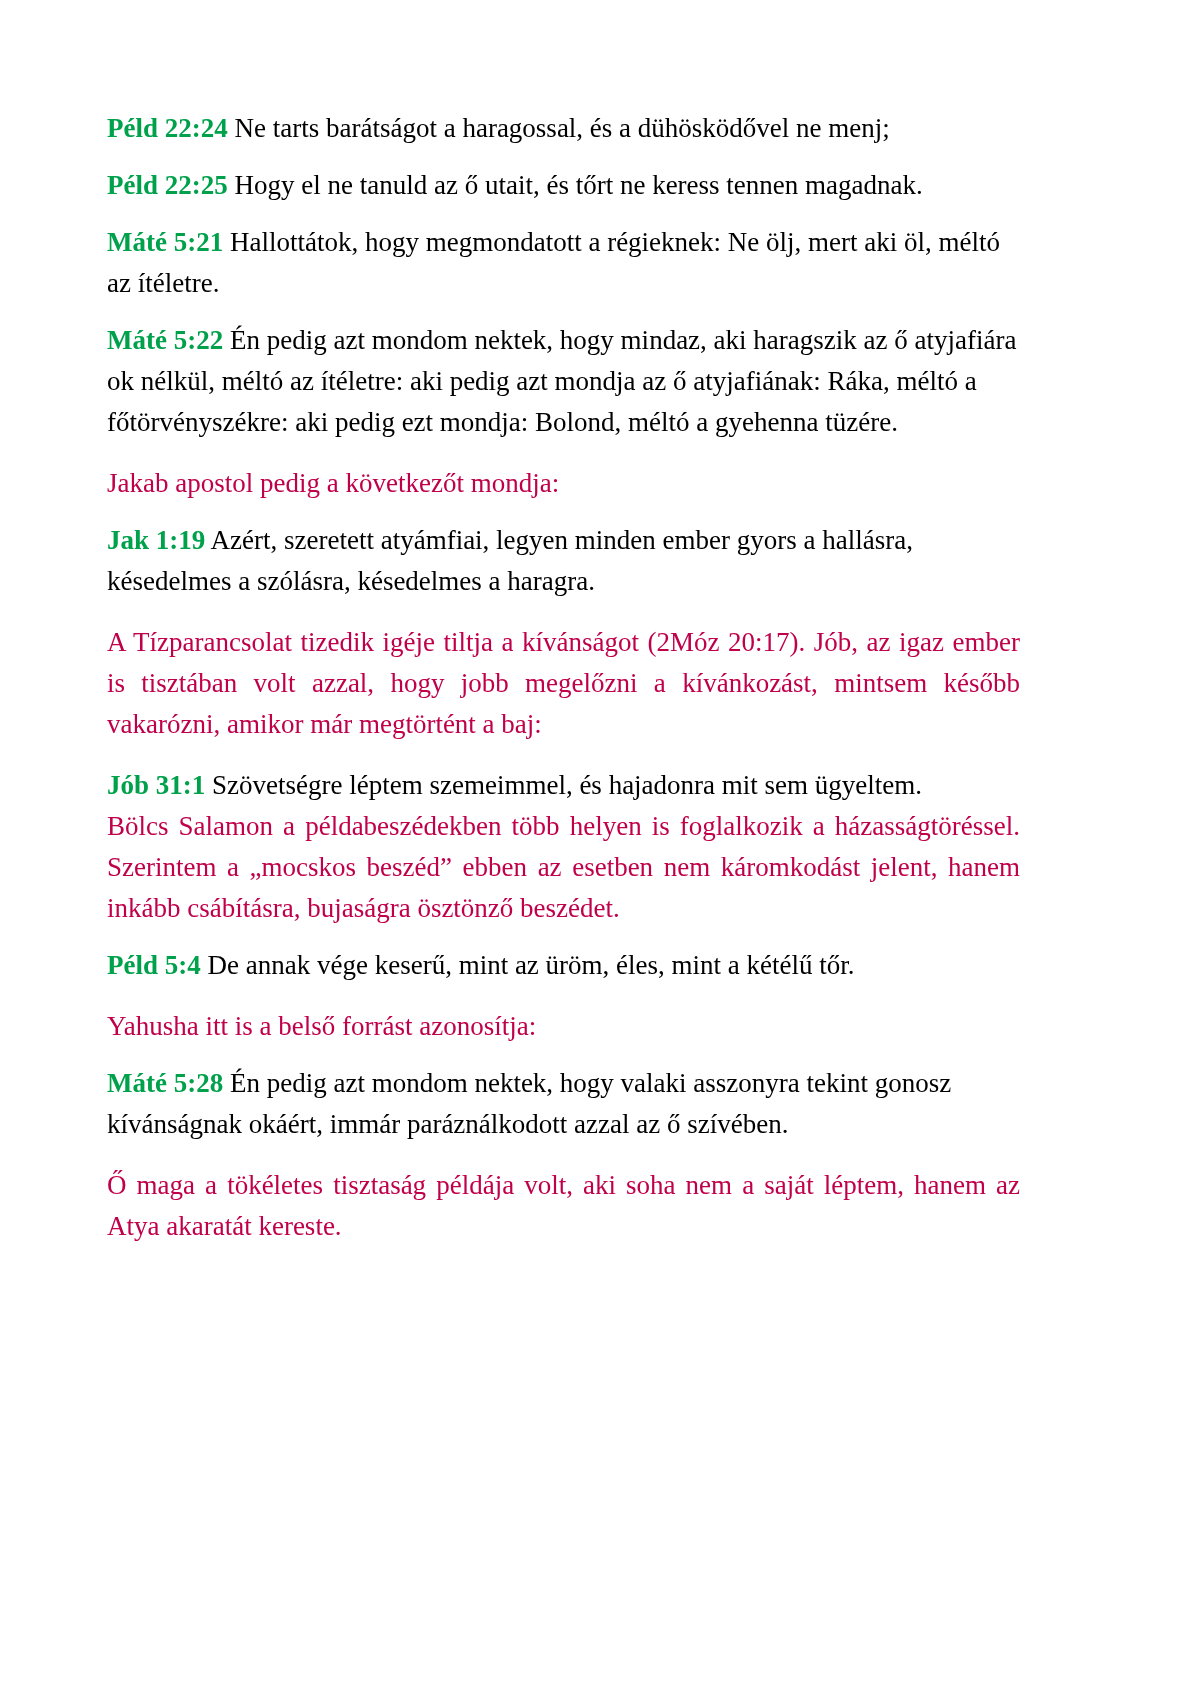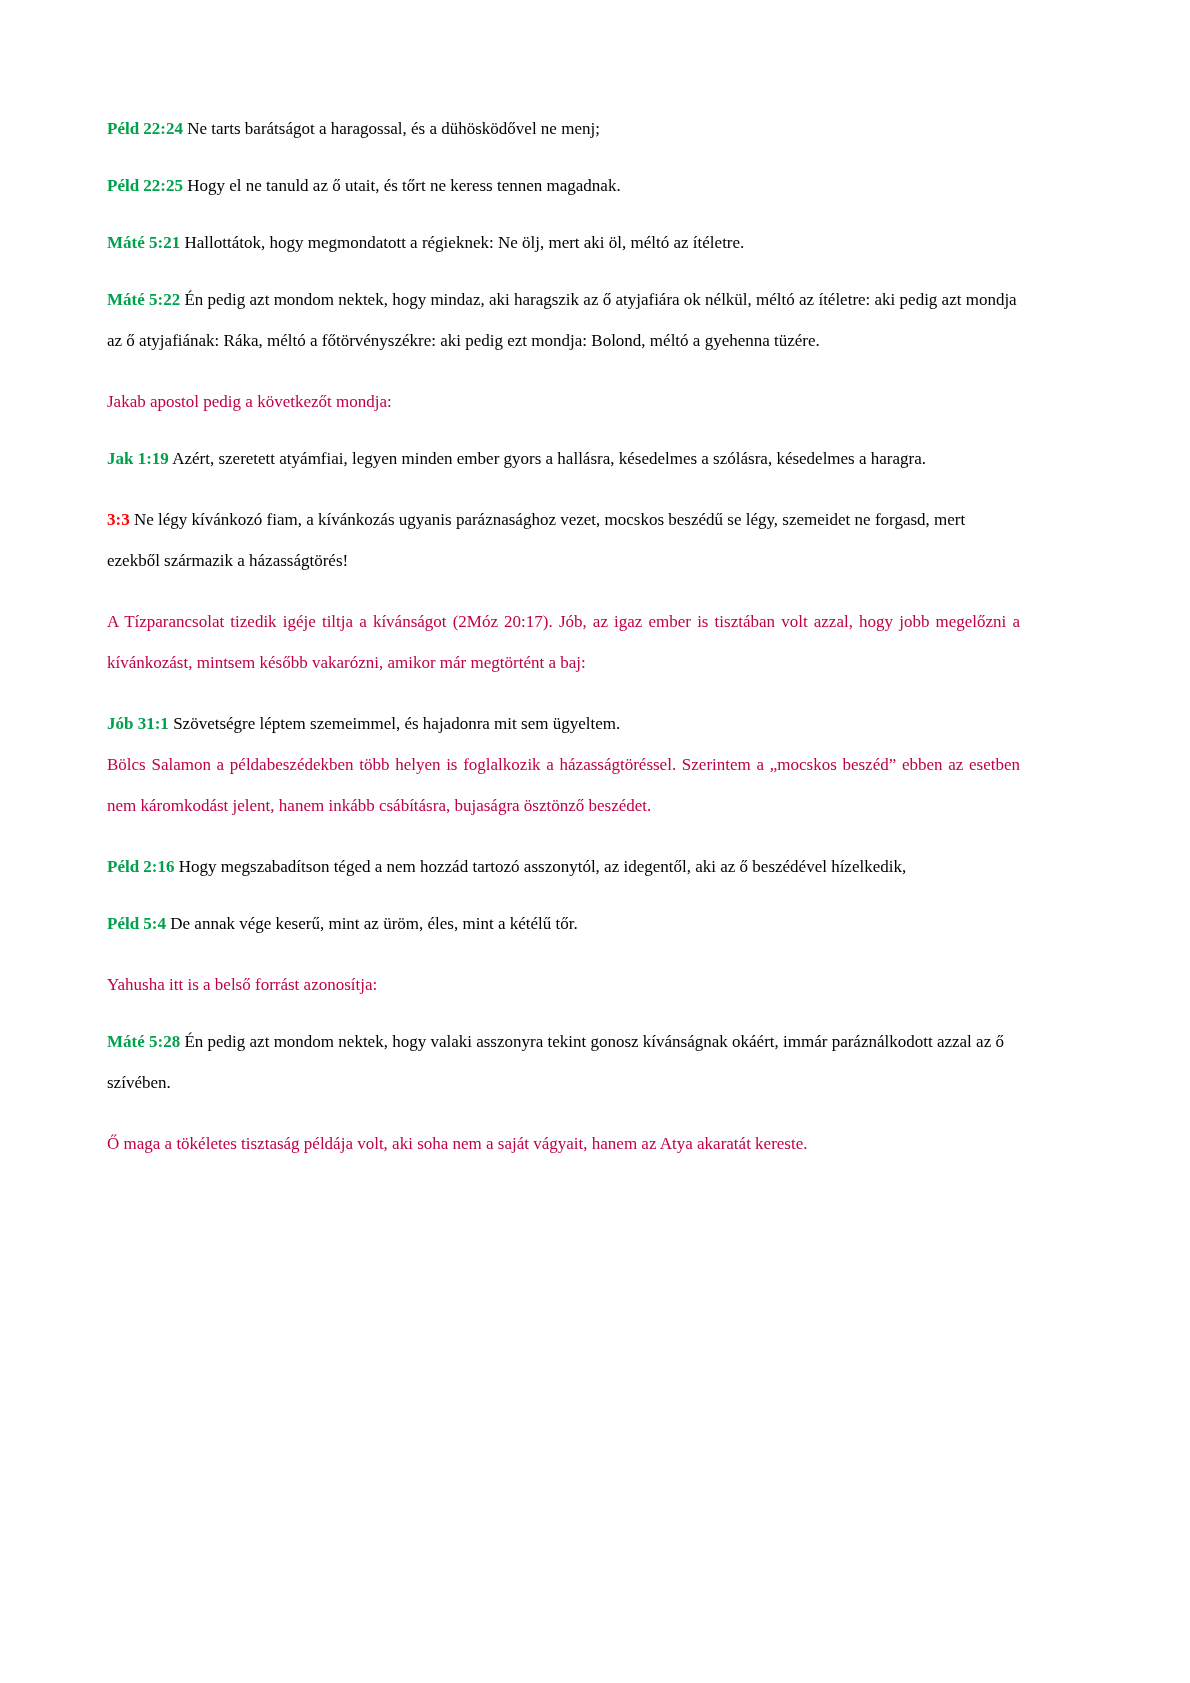--- a/index.html
+++ b/index.html
@@ -1,41 +1,39 @@
 <!DOCTYPE html>
 <html><head>
   <meta charset="utf-8">
   <style>
     html, body { margin: 0; padding: 0; background: #ffffff; }
     body { width: 1190px; height: 1683px; position: relative; overflow: hidden; }
     .page {
       position: absolute; left: 107px; top: 108px; width: 913px;
       font-family: "Liberation Serif", "DejaVu Serif", serif;
-      font-size: 17px; line-height: 41px; color: #000000;
+      font-size: 27px; line-height: 41px; color: #000000;
     }
     .p { margin: 0; }
     .just { text-align: justify; }
     .ref { color: #00a14b; font-weight: bold; }
     .ref-red { color: #ff0000; font-weight: bold; }
     .comment { color: #c0004a; }
     .gap-s { margin-top: 16px; }
     .gap-l { margin-top: 20px; }
   </style>
 </head>
 <body>
 
 <div class="page">
   <p class="p"><span class="ref">Péld 22:24</span><span> Ne tarts barátságot a haragossal, és a dühösködővel ne menj;</span></p>
   <p class="p gap-s"><span class="ref">Péld 22:25</span><span> Hogy el ne tanuld az ő utait, és tőrt ne keress tennen magadnak.</span></p>
   <p class="p gap-s"><span class="ref">Máté 5:21</span><span> Hallottátok, hogy megmondatott a régieknek: Ne ölj, mert aki öl, méltó az ítéletre.</span></p>
   <p class="p gap-s"><span class="ref">Máté 5:22</span><span> Én pedig azt mondom nektek, hogy mindaz, aki haragszik az ő atyjafiára ok nélkül, méltó az ítéletre: aki pedig azt mondja az ő atyjafiának: Ráka, méltó a főtörvényszékre: aki pedig ezt mondja: Bolond, méltó a gyehenna tüzére.</span></p>
   <p class="p comment gap-l">Jakab apostol pedig a következőt mondja:</p>
   <p class="p gap-s"><span class="ref">Jak 1:19</span><span> Azért, szeretett atyámfiai, legyen minden ember gyors a hallásra, késedelmes a szólásra, késedelmes a haragra.</span></p>
-  <p class="p gap-l"><span class="ref-red">3:3</span><span> Ne légy kívánkozó fiam, a kívánkozás ugyanis paráznasághoz vezet, mocskos beszédű se légy, szemeidet ne forgasd, mert ezekből származik a házasságtörés!</span></p>
   <p class="p comment just gap-l">A Tízparancsolat tizedik igéje tiltja a kívánságot (2Móz 20:17). Jób, az igaz ember is tisztában volt azzal, hogy jobb megelőzni a kívánkozást, mintsem később vakarózni, amikor már megtörtént a baj:</p>
   <p class="p gap-l"><span class="ref">Jób 31:1</span><span> Szövetségre léptem szemeimmel, és hajadonra mit sem ügyeltem.</span></p>
   <p class="p comment just">Bölcs Salamon a példabeszédekben több helyen is foglalkozik a házasságtöréssel. Szerintem a „mocskos beszéd” ebben az esetben nem káromkodást jelent, hanem inkább csábításra, bujaságra ösztönző beszédet.</p>
-  <p class="p gap-l"><span class="ref">Péld 2:16</span><span> Hogy megszabadítson téged a nem hozzád tartozó asszonytól, az idegentől, aki az ő beszédével hízelkedik,</span></p>
   <p class="p gap-s"><span class="ref">Péld 5:4</span><span> De annak vége keserű, mint az üröm, éles, mint a kétélű tőr.</span></p>
   <p class="p comment gap-l">Yahusha itt is a belső forrást azonosítja:</p>
   <p class="p gap-s"><span class="ref">Máté 5:28</span><span> Én pedig azt mondom nektek, hogy valaki asszonyra tekint gonosz kívánságnak okáért, immár paráználkodott azzal az ő szívében.</span></p>
-  <p class="p comment just gap-l">Ő maga a tökéletes tisztaság példája volt, aki soha nem a saját vágyait, hanem az Atya akaratát kereste.</p>
+  <p class="p comment just gap-l">Ő maga a tökéletes tisztaság példája volt, aki soha nem a saját léptem, hanem az Atya akaratát kereste.</p>
 </div>
 
 </body></html>

